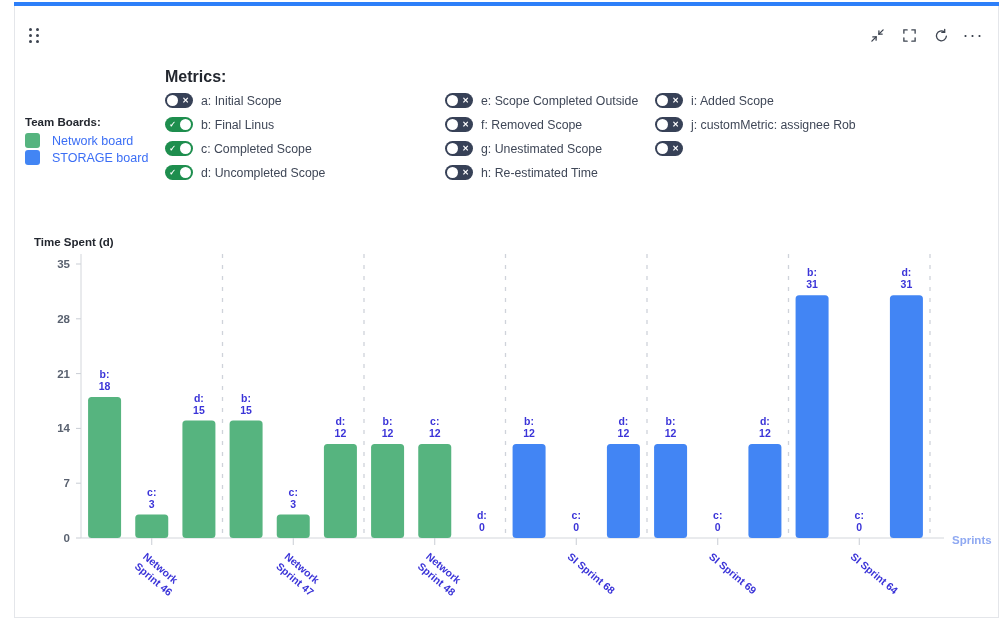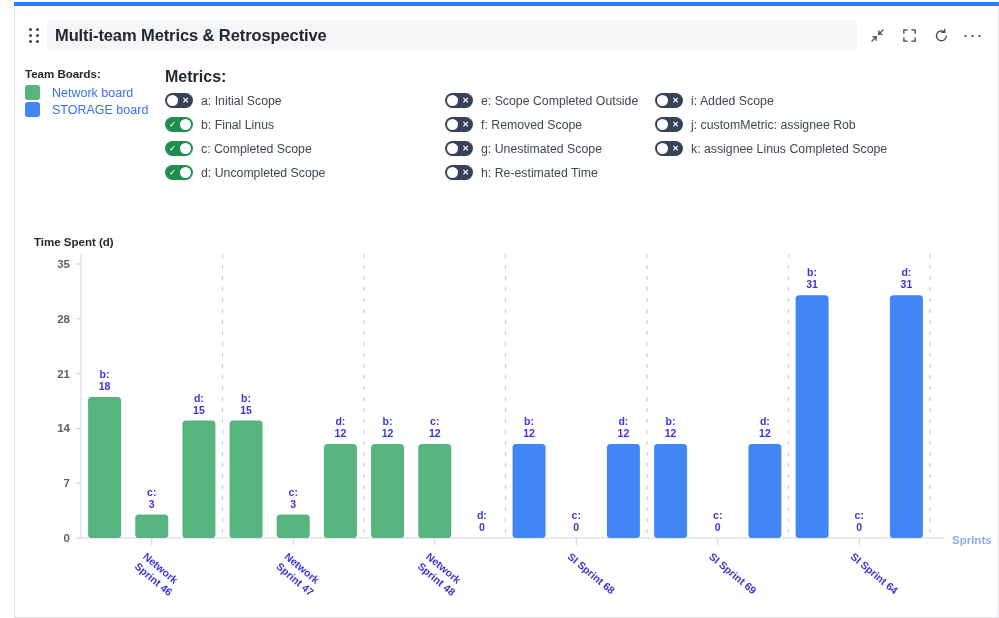--- a/index.html
+++ b/index.html
@@ -52,21 +52,21 @@
   .hdr-icons .ibtn{
     width:26px; height:26px; display:flex; align-items:center; justify-content:center;
     color:#3d4450; cursor:pointer; border-radius:3px;
   }
   .hdr-icons .ibtn svg{ display:block; }
   .dots-icon{ font-size:18px; line-height:10px; color:#3d4450; letter-spacing:1px;}
 
   
   .controls{ position:absolute; left:0; top:56px; width:985px; height:130px; }
   .boards{ position:absolute; left:10px; top:6px; width:140px; }
-  .boards .caption{ font-size:11.5px; font-weight:bold; color:#23272f; margin-bottom:5px; }
+  .boards .caption{ font-size:11.5px; font-weight:bold; color:#23272f; margin-bottom:5px;margin-top:48px; }
   .board-row{ display:flex; align-items:center; gap:12px; margin-bottom:2px; cursor:pointer;}
   .swatch{ width:15px; height:15px; border-radius:3px; flex:0 0 auto;}
   .board-label{ font-size:12.5px; color:#3b6ef5; }
 
   .metrics{ position:absolute; left:150px; top:6px; right:8px; }
   .metrics .caption{ font-size:16px; font-weight:bold; color:#23272f; margin-bottom:6px; }
   .metric-cols{ display:flex; gap:0; }
   .metric-col{ display:flex; flex-direction:column; gap:7px; }
   .metric-col.c1{ width:280px; }
   .metric-col.c2{ width:210px; }
@@ -111,23 +111,20 @@
   <div class="card">
 
     <div class="header">
       <div class="drag-handle">
         <i></i>
           <i></i>
           <i></i>
           <i></i>
           <i></i>
           <i></i>
-      </div>
-      <div class="title-wrap">
-        <h1>Multi-team Metrics &amp; Retrospective</h1>
       </div>
       <div class="hdr-icons">
         <div class="ibtn">
           <svg width="15" height="15" viewBox="0 0 16 16" fill="none" stroke="#3d4450" stroke-width="1.4" stroke-linecap="round">
             <path d="M2 14 L6.5 9.5"></path>
               <path d="M6.5 9.5 L6.5 13"></path>
               <path d="M6.5 9.5 L3 9.5"></path>
             <path d="M14 2 L9.5 6.5"></path>
               <path d="M9.5 6.5 L9.5 3"></path>
               <path d="M9.5 6.5 L13 6.5"></path>
@@ -246,21 +243,20 @@
                   <span class="knob"></span>
                   <span class="glyph">✕</span>
                 </span>
               <span class="metric-label">j: customMetric: assignee Rob</span>
             </div>
             <div class="metric-row">
               <span class="toggle off">
                   <span class="knob"></span>
                   <span class="glyph">✕</span>
                 </span>
-              <span class="metric-label">k: assignee Linus Completed Scope</span>
             </div>
           </div>
 
         </div>
       </div>
     </div>
 
     <div class="chart-area">
       <div class="y-title">Time Spent (d)</div>
       <svg class="plot-svg" id="plot" width="985" height="416">

